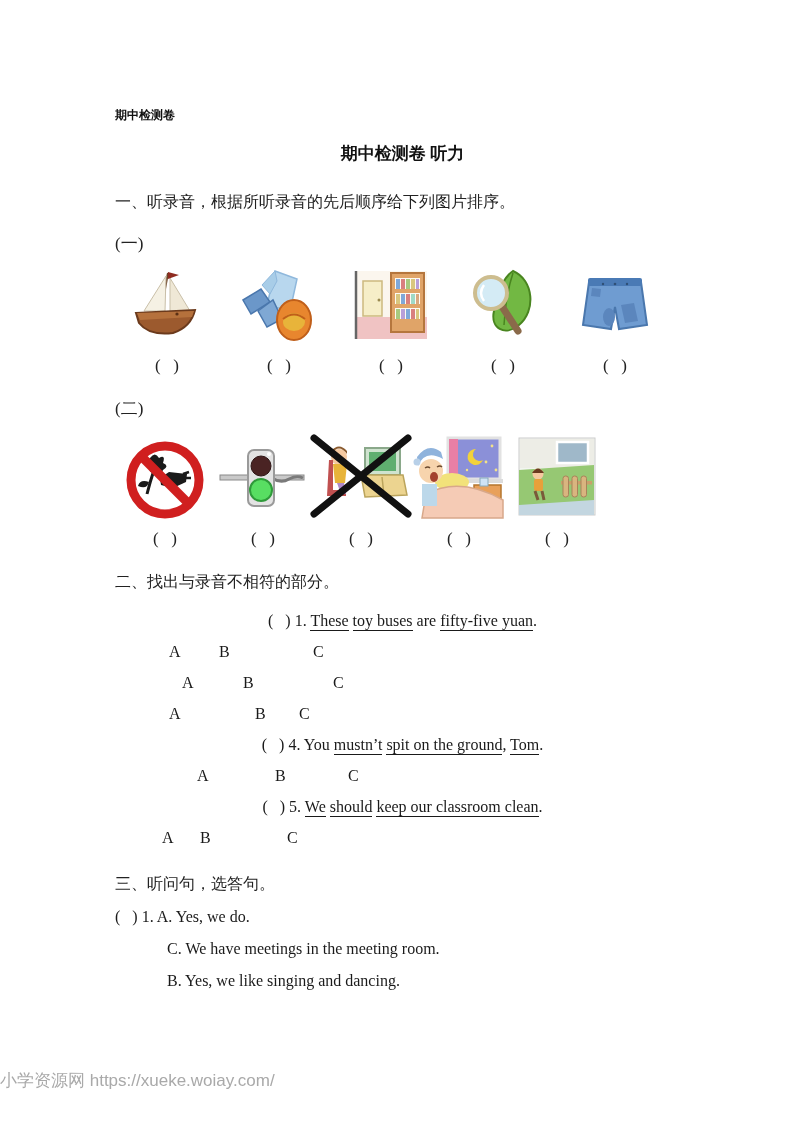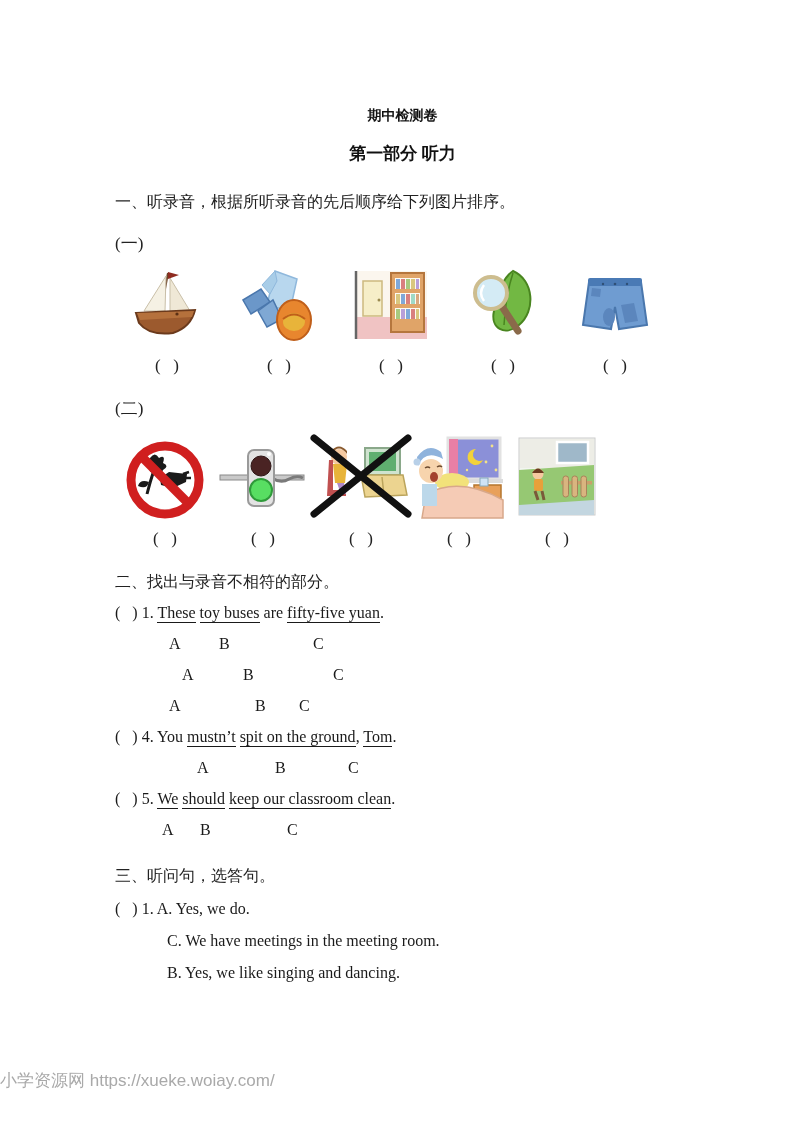--- a/index.html
+++ b/index.html
@@ -7,23 +7,23 @@
     position:relative;
     width:793px;height:1122px;
     margin:0 auto;
     background:#ffffff;
     font-family:"Liberation Serif", serif;
     color:#1a1a1a;
     overflow:hidden;
   }
   .content{position:absolute;left:115px;top:0;width:575px;}
   h1.title{
-    margin:104px 0 0 0;text-align:center;
+    margin:104px 0 0 0;text-align:left;
     font-family:"Liberation Sans", sans-serif;
-    font-size:14px;line-height:22px;font-weight:bold;color:#111;
+    font-size:12px;line-height:22px;font-weight:bold;color:#111;
   }
   h2.part{
     margin:17px 0 0 0;text-align:center;
     font-family:"Liberation Sans", sans-serif;
     font-size:17px;line-height:22px;font-weight:bold;color:#111;
   }
   p.zh{
     margin:26px 0 8px 0;
     font-family:"Liberation Sans", sans-serif;
     font-size:16px;line-height:22px;color:#222;
@@ -41,37 +41,37 @@
   .pic{display:flex;align-items:flex-end;justify-content:center;}
   .blank{
     margin-top:5px;font-size:17px;line-height:24px;
     white-space:pre;color:#222;text-align:center;
   }
   .question{margin:0;}
   .q-line{white-space:pre;font-size:16px;line-height:31px;color:#1a1a1a;}
   .q-line .u{border-bottom:1px solid #1a1a1a;padding-bottom:1px;}
   .letters{position:relative;height:31px;}
   .letters span{position:absolute;top:0;font-size:16px;line-height:31px;}
-  #questions{margin-top:4px;}
+  #questions{margin-top:12px;text-align:center;}
   #sec3{margin-top:6px;}
   #sec3 .q-line{line-height:32px;}
   #sec3 .indent{padding-left:52px;}
   .footer{
     position:absolute;left:0;right:0;bottom:30px;
     font-family:"Liberation Sans", sans-serif;
     font-size:17px;color:#a9a9a9;
   }
 </style>
 </head>
 <body>
 
 <div class="page">
   <div class="content">
     <h1 class="title">期中检测卷</h1>
-    <h2 class="part">第一部分 听力</h2>
+    <h2 class="part">期中检测卷 听力</h2>
 
     <p class="zh">一、听录音，根据所听录音的先后顺序给下列图片排序。</p>
 
     <div class="group-label">(一)</div>
     <div class="pic-row row1" id="picrow1">
         <div class="pic-cell">
           <div class="pic">
             <svg width="84" height="84" viewBox="0 0 84 84">
               <line x1="43" y1="8" x2="35" y2="50" stroke="#6b4226" stroke-width="2"></line>
               <path d="M41 11 L19 46 L40 46 Z" fill="#f5f1e4" stroke="#c9bfa8"></path>

